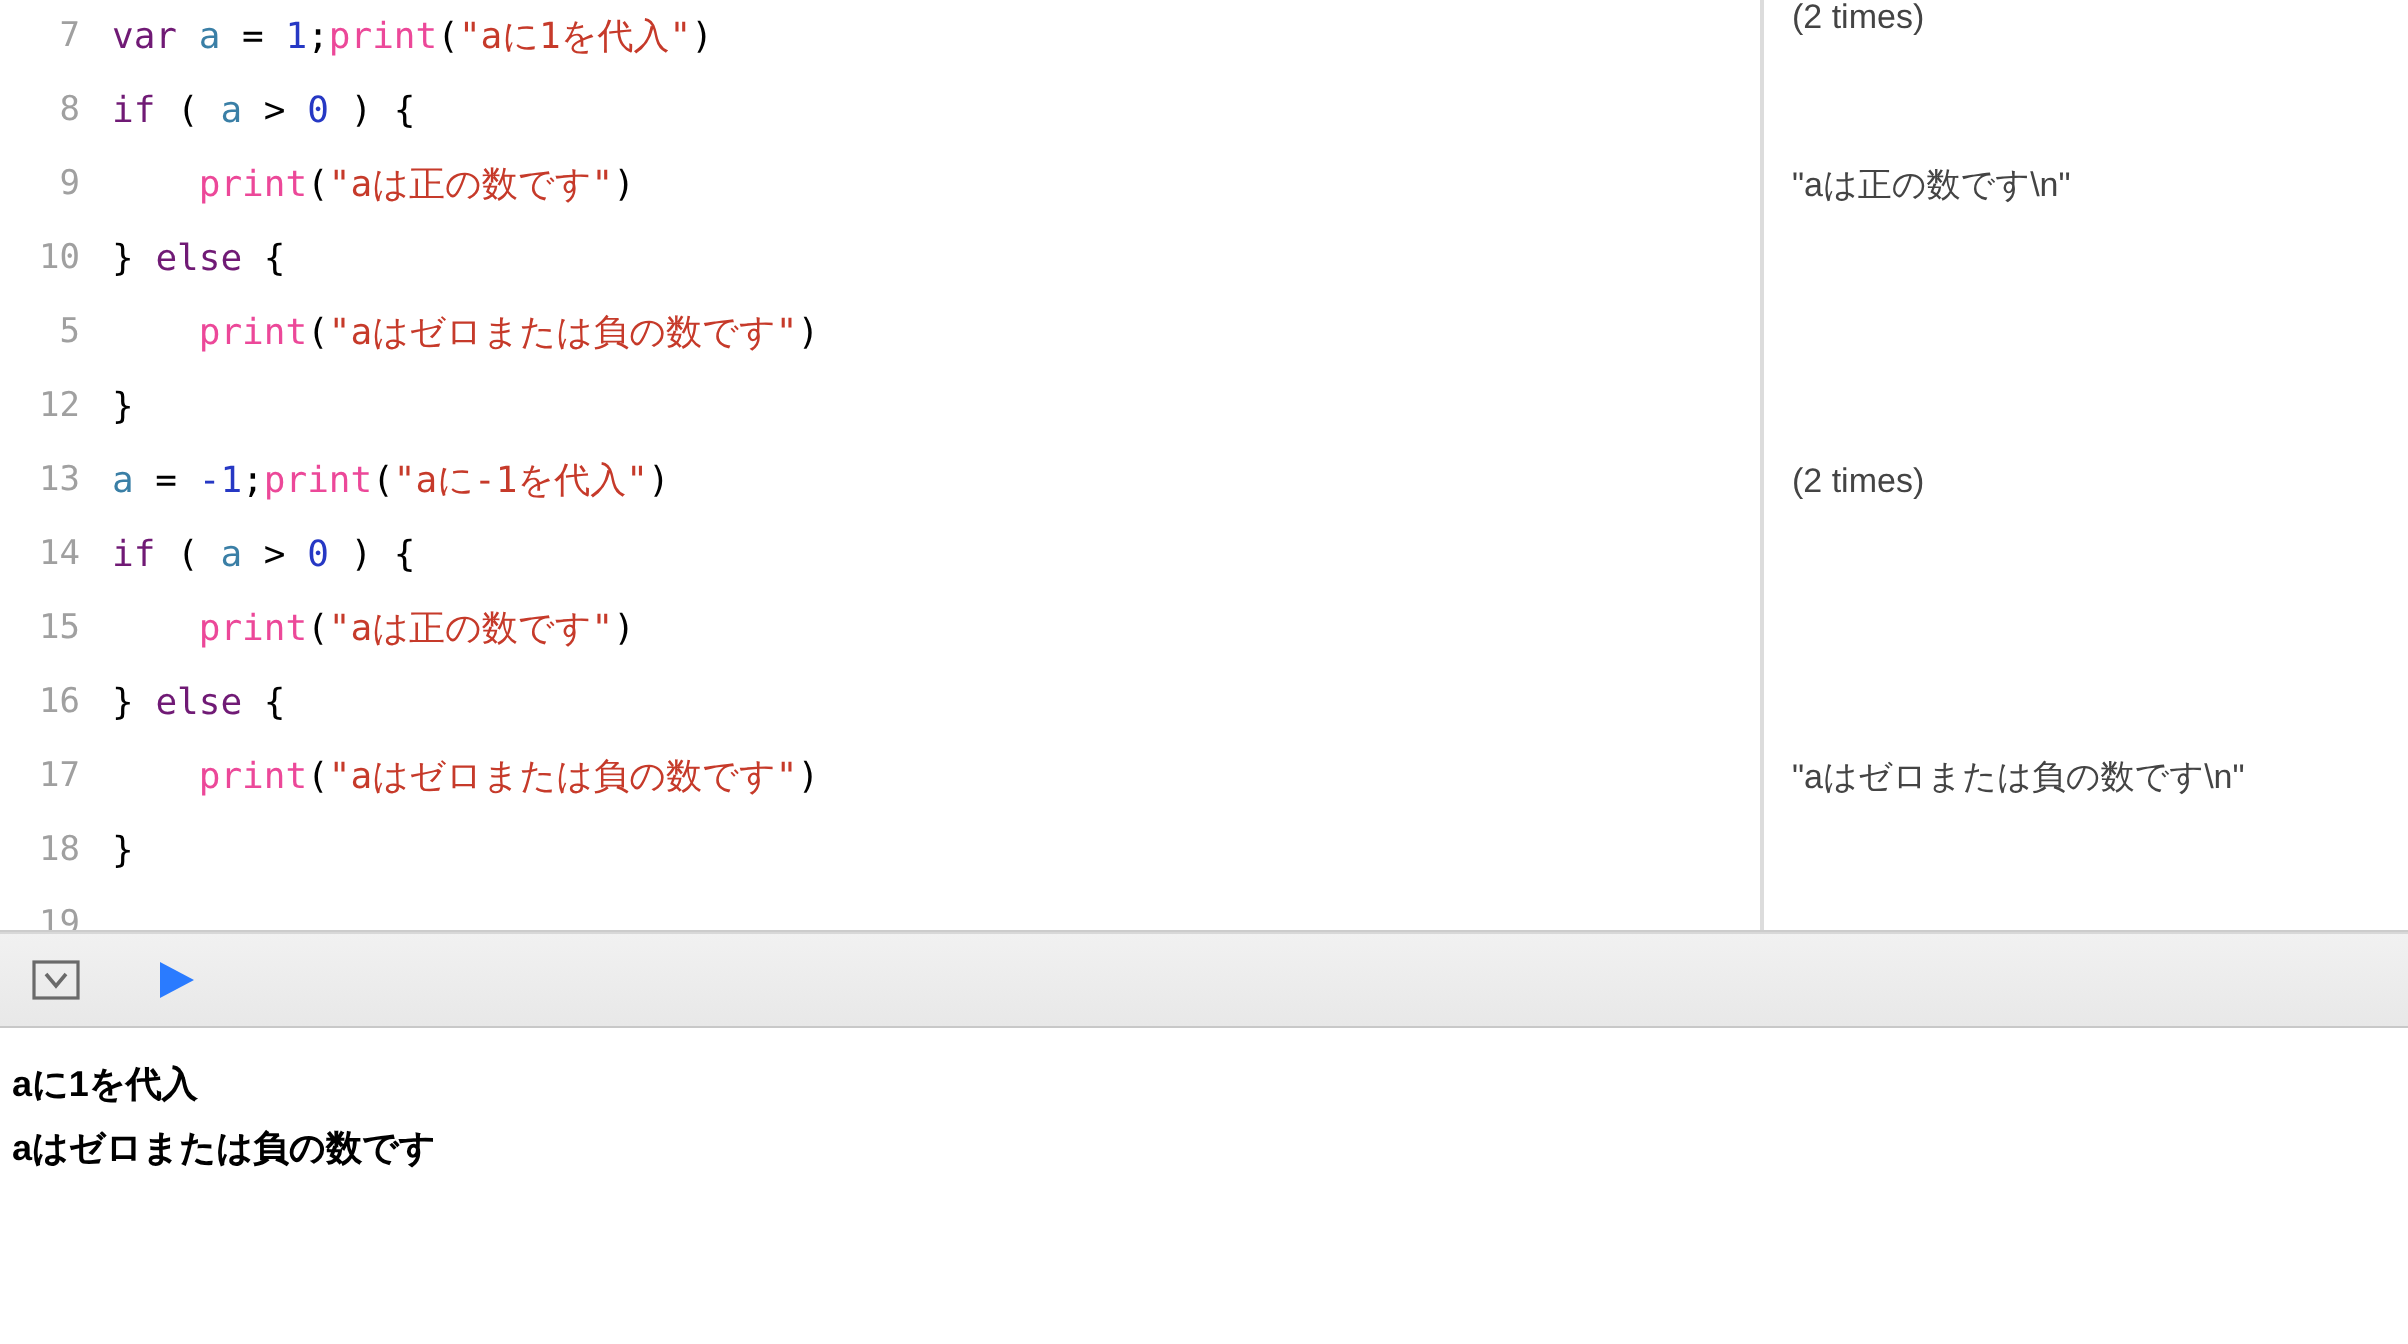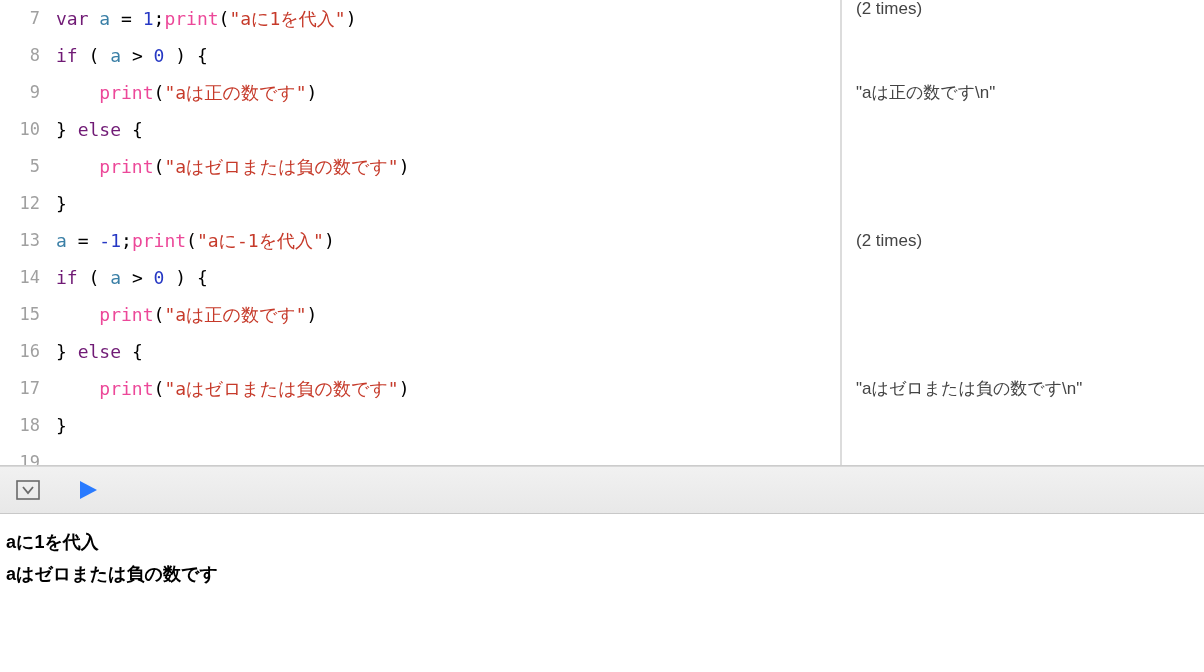--- a/index.html
+++ b/index.html
@@ -36,21 +36,21 @@
     }
     .line {
       height: 37px;
       line-height: 37px;
       white-space: pre;
     }
     .gutter .line {
       font-size: 17px;
     }
     .results-panel {
-      width: 364px;
+      width: 324px;
       border-left: 2px solid #dcdcdc;
       padding-left: 14px;
       font-family: -apple-system, BlinkMacSystemFont, "Helvetica Neue", sans-serif;
       font-size: 17px;
       color: #444;
     }
     .results-panel .line {
       height: 37px;
       line-height: 37px;
       white-space: nowrap;

